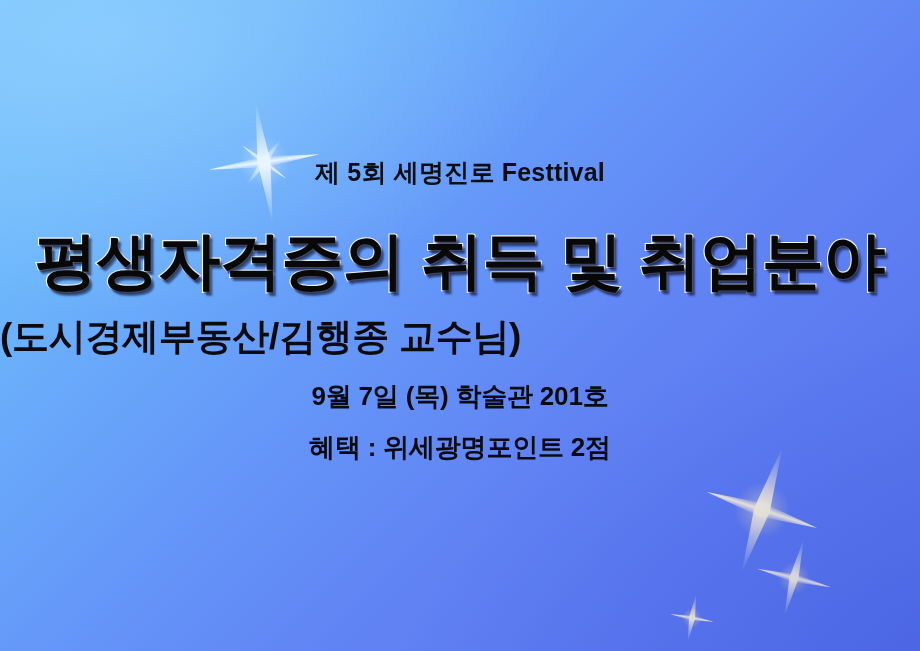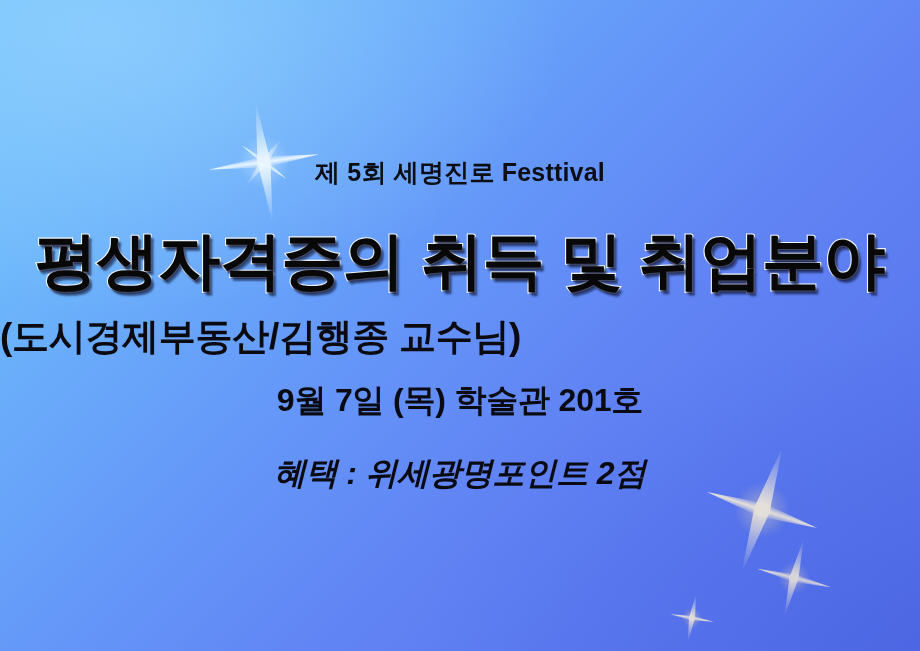--- a/index.html
+++ b/index.html
@@ -87,27 +87,26 @@
 
   .details {
     position: absolute;
     top: 378px;
     left: 0; right: 0;
     text-align: center;
     color: #0a0a12;
     font-weight: 600;
   }
   .detail-line {
-    font-size: 32px;
+    font-size: 26px;
     line-height: 1.42;
     letter-spacing: -0.2px;
   }
   .detail-line.benefit {
-    margin-top: 28px;
-    font-style: italic;
+    margin-top: 14px;
   }
 </style>
 </head>
 <body>
 
 <div id="poster">
 
   <div class="layer-stars">
 
     <div class="sparkle" style="left:198px; top:92px;">

